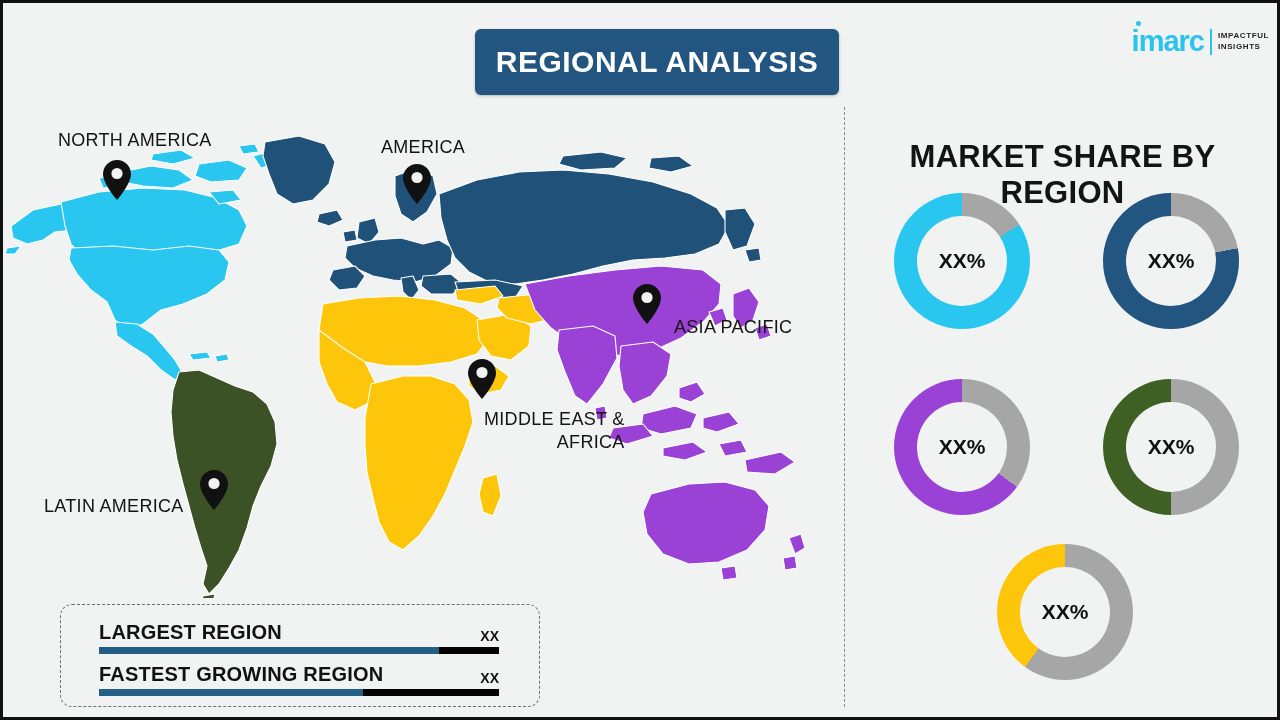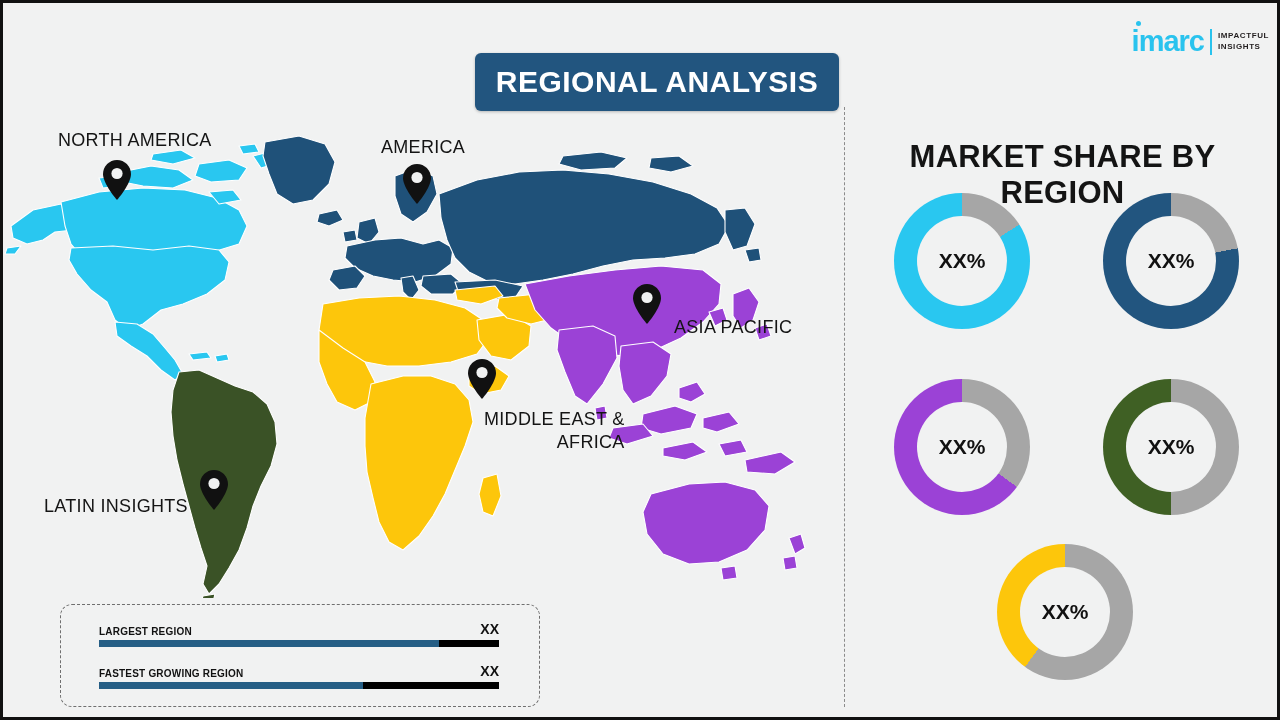--- a/index.html
+++ b/index.html
@@ -14,26 +14,25 @@
     width:1280px;height:720px;
     background:#f1f2f2;
     box-sizing:border-box;
     border:3px solid #111;
     overflow:hidden;
   }
 
   
   #title-banner{
     position:absolute;left:472px;top:26px;
-    width:364px;height:58px;
+    width:364px;height:66px;
     background:#22557f;
     border-radius:6px;
     display:flex;align-items:center;justify-content:center;
     box-shadow:0 1px 3px rgba(0,0,0,.25);
-    margin-top:24px;
   }
   #title-banner .txt{
     color:#ffffff;
     font-size:30px;font-weight:bold;
     letter-spacing:.5px;
     white-space:nowrap;
   }
 
   #logo{
     position:absolute;right:8px;top:24px;
@@ -95,21 +94,21 @@
     border-radius:12px;
     box-sizing:border-box;
   }
   .legend-row{position:absolute;left:38px;width:400px;}
   #legend-row-largest{top:16px;}
   #legend-row-fastest{top:58px;}
   .legend-head{
     display:flex;justify-content:space-between;align-items:flex-end;
     margin-bottom:3px;
   }
-  .legend-name{font-size:10px;font-weight:bold;color:#111;letter-spacing:.2px;}
+  .legend-name{font-size:20px;font-weight:bold;color:#111;letter-spacing:.2px;}
   .legend-val{font-size:14px;font-weight:bold;color:#111;}
   .legend-track{
     position:relative;width:100%;height:7px;background:#000;
     overflow:hidden;
   }
   .legend-fill{position:absolute;left:0;top:0;height:100%;background:#255e85;}
 
   
   #right-panel{position:absolute;left:842px;top:104px;width:435px;height:600px;}
   #share-title{
@@ -292,21 +291,21 @@
 
       </g>
     </svg>
   </div>
 
   <div class="map-label" id="label-north-america">NORTH AMERICA</div>
   <div class="map-label" id="label-europe">AMERICA</div>
   <div class="map-label" id="label-asia-pacific">ASIA PACIFIC</div>
   <div class="map-label" id="label-middle-east">MIDDLE EAST &amp;
 AFRICA</div>
-  <div class="map-label" id="label-latin-america">LATIN INSIGHTS</div>
+  <div class="map-label" id="label-latin-america">LATIN AMERICA</div>
 
   <svg class="pin" id="pin-north-america" viewBox="0 0 30 42">
     <path d="M15 1 C7.3 1 1 7.3 1 15 C1 25 15 41 15 41 C15 41 29 25 29 15 C29 7.3 22.7 1 15 1 Z" fill="#111"></path>
     <circle cx="15" cy="14.5" r="5.6" fill="#f1f2f2"></circle>
   </svg>
   <svg class="pin" id="pin-europe" viewBox="0 0 30 42">
     <path d="M15 1 C7.3 1 1 7.3 1 15 C1 25 15 41 15 41 C15 41 29 25 29 15 C29 7.3 22.7 1 15 1 Z" fill="#111"></path>
     <circle cx="15" cy="14.5" r="5.6" fill="#f1f2f2"></circle>
   </svg>
   <svg class="pin" id="pin-asia-pacific" viewBox="0 0 30 42">

